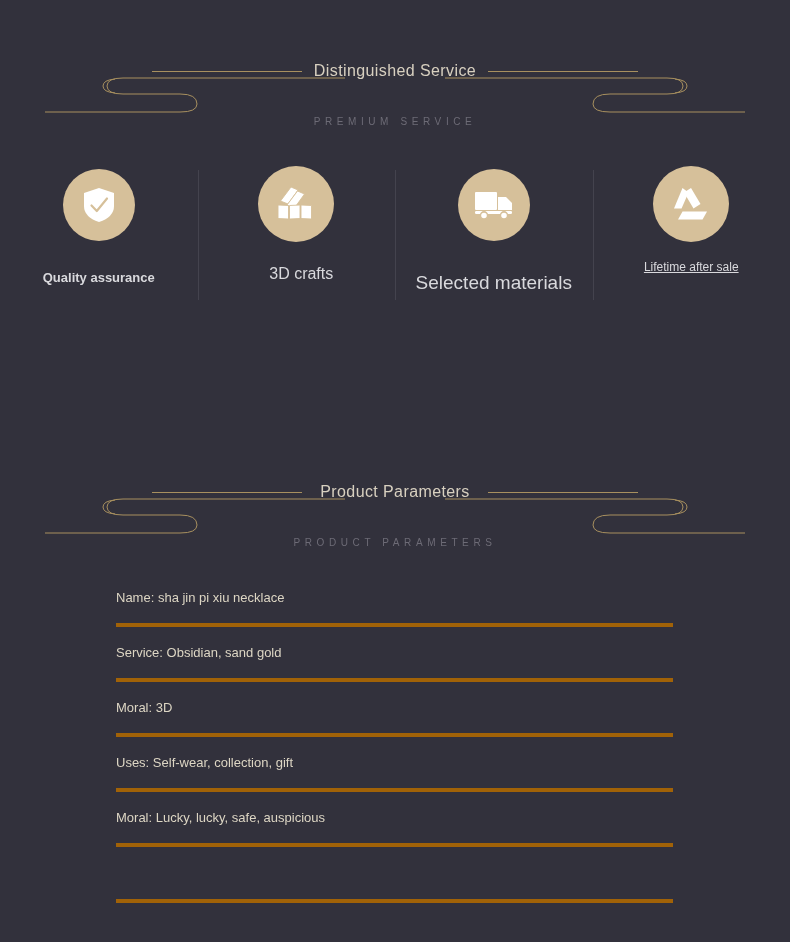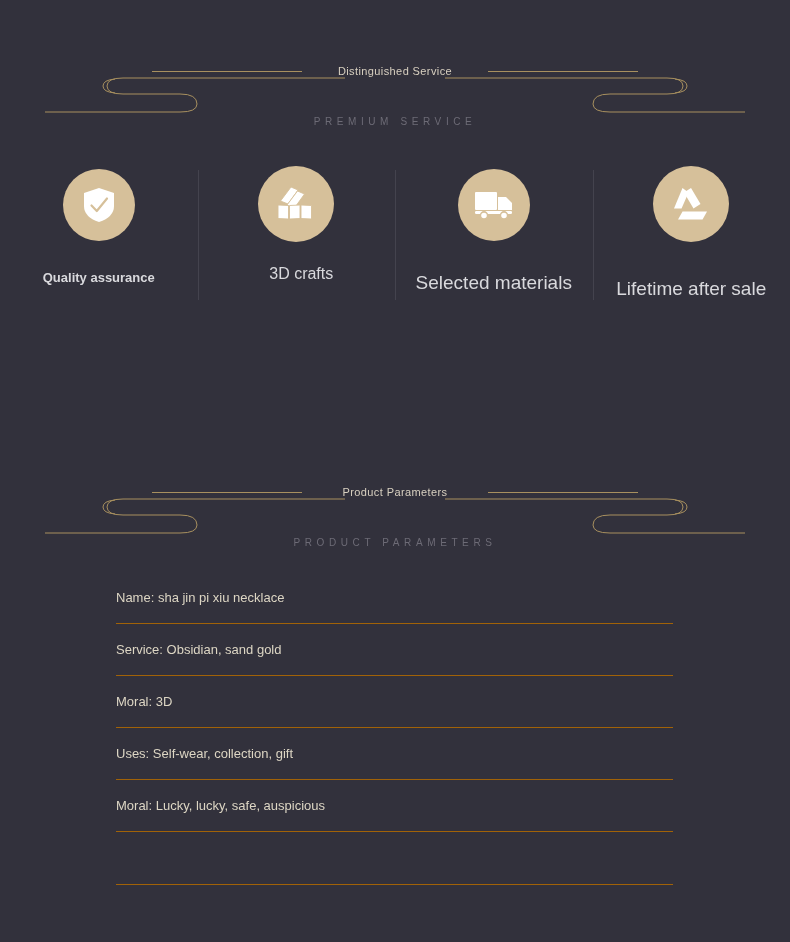--- a/index.html
+++ b/index.html
@@ -31,21 +31,21 @@
     height: 80px;
   }
   .head-row {
     position: relative;
     height: 34px;
     display: flex;
     align-items: center;
     justify-content: center;
   }
   .head-title {
-    font-size: 11px;
+    font-size: 16px;
     color: #d8d0c0;
     letter-spacing: 0.4px;
     white-space: nowrap;
     padding: 0 14px;
     position: relative;
     z-index: 3;
   }
   .head-sub {
     text-align: center;
     font-size: 10px;
@@ -114,32 +114,32 @@
   }
 
   .f0 .circle { width: 72px; height: 72px; margin-top: 19px; }
   .f1 .circle { width: 76px; height: 76px; margin-top: 16px; }
   .f2 .circle { width: 72px; height: 72px; margin-top: 19px; }
   .f3 .circle { width: 76px; height: 76px; margin-top: 16px; }
 
   .f0 .feature-label { font-size: 13px; margin-top: 29px; font-weight: bold; }
   .f1 .feature-label { font-size: 16px; margin-top: 23px; margin-left: 10px; }
   .f2 .feature-label { font-size: 19px; margin-top: 31px; }
-  .f3 .feature-label { font-size: 19px; margin-top: 36px; }
+  .f3 .feature-label { font-size: 12px; margin-top: 18px; text-decoration: underline; }
 
   
   .params {
     position: absolute;
     left: 116px;
     top: 572px;
     width: 557px;
   }
   .param-row {
     height: 51px;
-    border-bottom: 1px solid #a16207;
+    border-bottom: 4px solid #a16207;
     display: flex;
     align-items: center;
   }
   .param-text {
     font-size: 13px;
     color: #ddd6c4;
     white-space: nowrap;
   }
   .param-row.empty { height: 52px; }
 </style>

